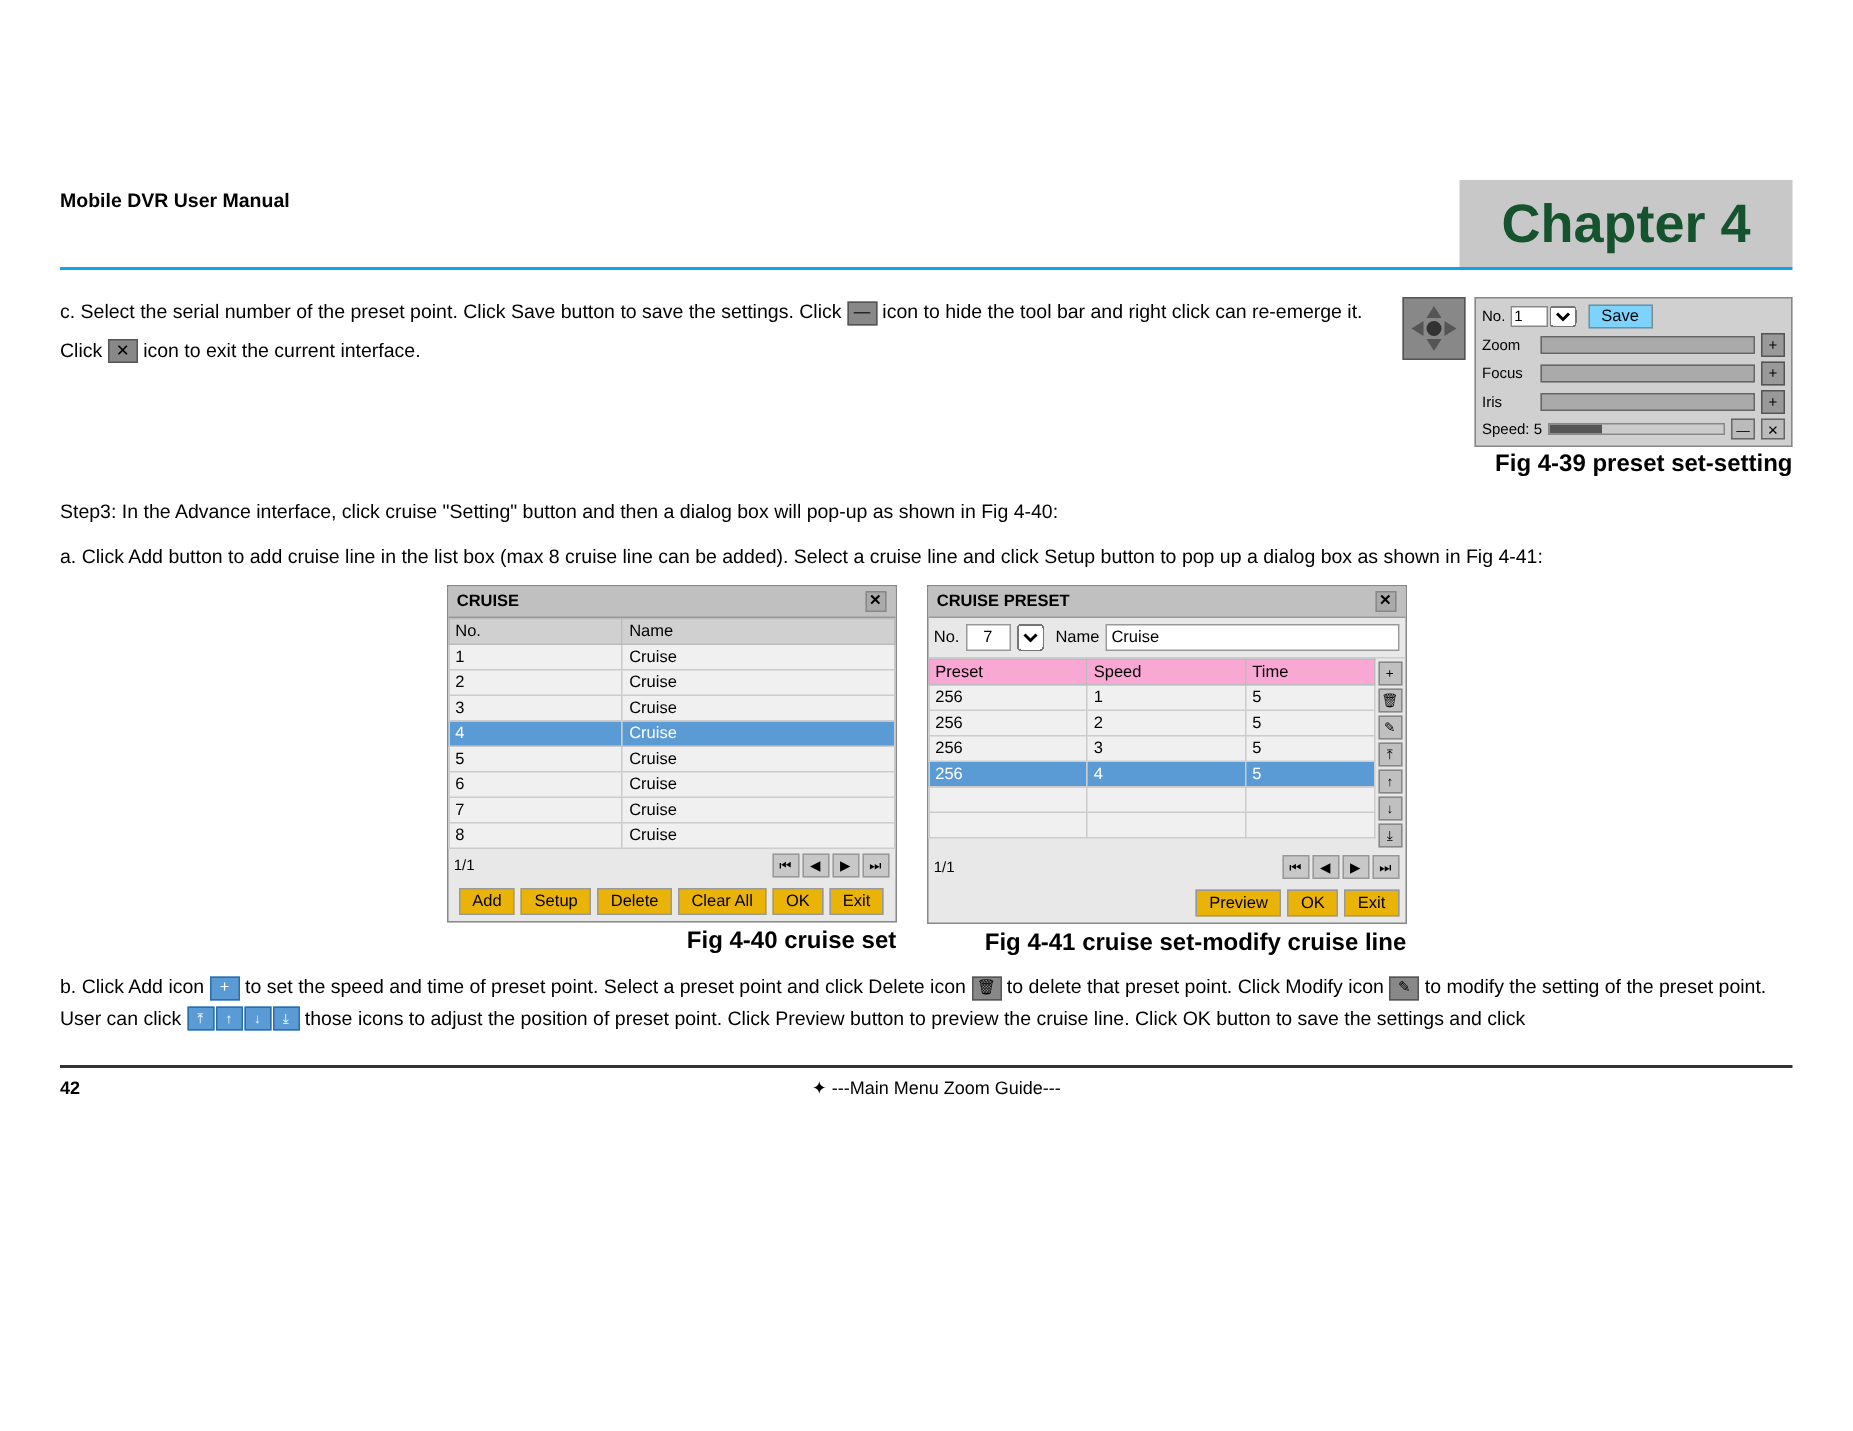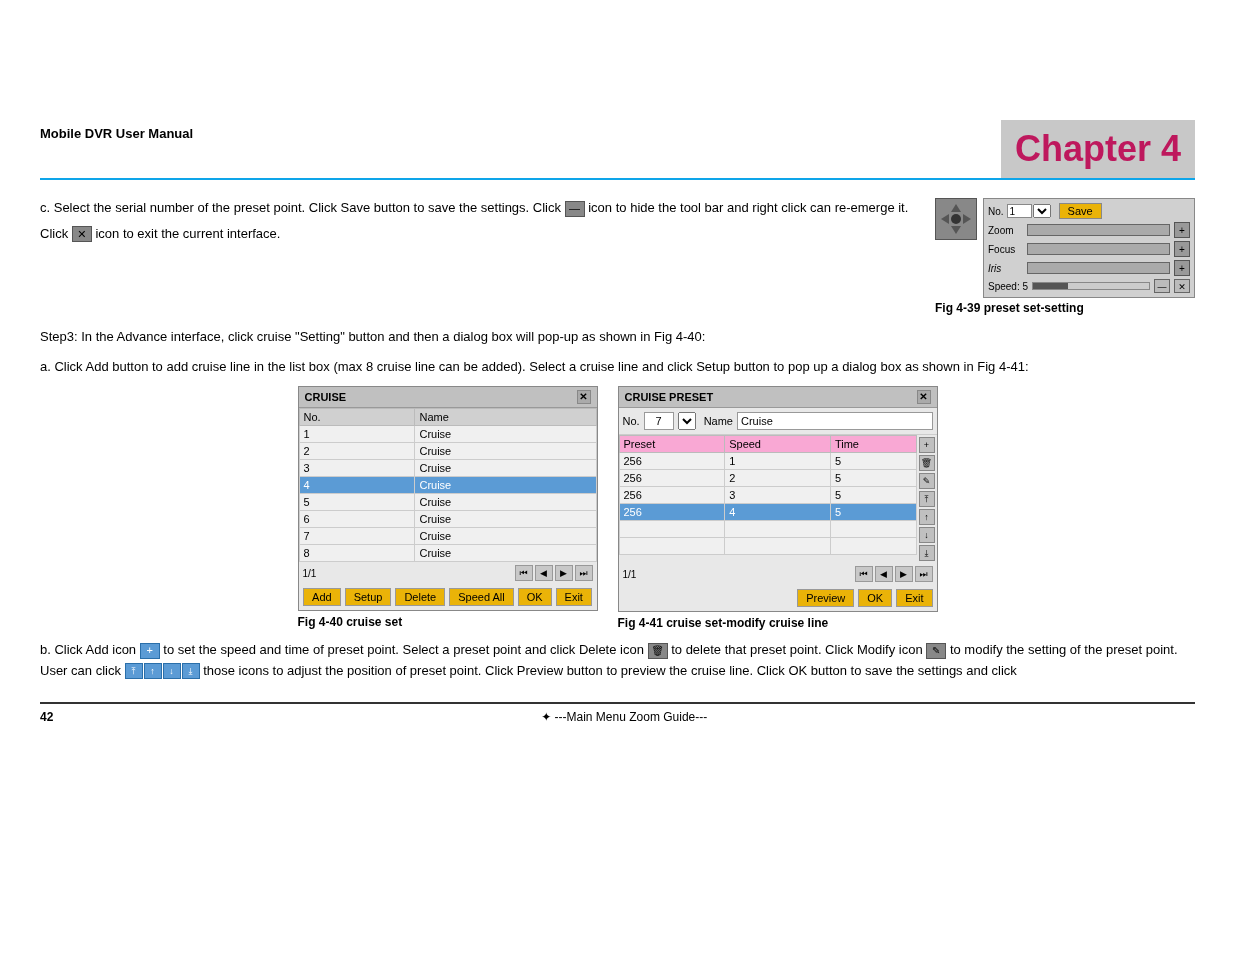--- a/index.html
+++ b/index.html
@@ -21,24 +21,24 @@
       padding-top: 120px;
     }
     .header-title {
       font-weight: bold;
       font-size: 13px;
       padding: 6px 0;
       flex: 1;
     }
     .chapter-badge {
       background: #c8c8c8;
-      padding: 8px 14px;
+      padding: 8px 28px;
       font-size: 36px;
       font-weight: bold;
-      color: #be185d;
+      color: #14532d;
       display: flex;
       align-items: center;
     }
 
     
     .content {
       margin: 0 40px;
       padding-top: 18px;
       padding-bottom: 20px;
     }
@@ -87,21 +87,21 @@
       width: 16px;
       height: 16px;
       background: #999;
       border: 1px solid #555;
       display: flex;
       align-items: center;
       justify-content: center;
       font-size: 10px;
     }
     .save-btn {
-      background: #eab308;
+      background: #7dd3fc;
       border: 1px solid #888;
       font-size: 11px;
       padding: 1px 8px;
       cursor: pointer;
       text-align: right;
     }
     .speed-row {
       display: flex;
       align-items: center;
       gap: 4px;
@@ -116,22 +116,22 @@
     .speed-x-btn {
       width: 16px;
       height: 14px;
       background: #bbb;
       border: 1px solid #666;
       font-size: 9px;
       text-align: center;
       line-height: 14px;
     }
     .fig-caption {
-      text-align: left;
-      font-size: 12px;
+      text-align: right;
+      font-size: 16px;
       margin-top: 3px;
       font-weight: bold;
     }
 
     
     .step3-para {
       margin-bottom: 10px;
       line-height: 1.5;
       font-size: 13px;
     }
@@ -459,21 +459,21 @@
             <span style="font-size:10px; width:35px;">Zoom</span>
             <div class="preset-bar"></div>
             <div class="preset-plus">+</div>
           </div>
           <div class="preset-dialog-row">
             <span style="font-size:10px; width:35px;">Focus</span>
             <div class="preset-bar"></div>
             <div class="preset-plus">+</div>
           </div>
           <div class="preset-dialog-row">
-            <span style="font-size:10px; width:35px;font-style:italic;">Iris</span>
+            <span style="font-size:10px; width:35px;">Iris</span>
             <div class="preset-bar"></div>
             <div class="preset-plus">+</div>
           </div>
           <div class="speed-row">
             <span style="font-size:10px;">Speed: 5</span>
             <div class="speed-slider" style="flex:1;"></div>
             <div class="speed-x-btn">—</div>
             <div class="speed-x-btn">✕</div>
           </div>
         </div>
@@ -539,21 +539,21 @@
           <span class="cruise-nav-page">1/1</span>
           <div class="nav-btn">⏮</div>
           <div class="nav-btn">◀</div>
           <div class="nav-btn">▶</div>
           <div class="nav-btn">⏭</div>
         </div>
         <div class="cruise-buttons">
           <button class="cruise-btn">Add</button>
           <button class="cruise-btn">Setup</button>
           <button class="cruise-btn">Delete</button>
-          <button class="cruise-btn">Speed All</button>
+          <button class="cruise-btn">Clear All</button>
           <button class="cruise-btn">OK</button>
           <button class="cruise-btn">Exit</button>
         </div>
       </div>
       <div class="fig-caption" style="margin-top:4px;">Fig 4-40 cruise set</div>
     </div>
 
     <div>
       <div class="cruise-preset-dialog">
         <div class="cruise-titlebar">

